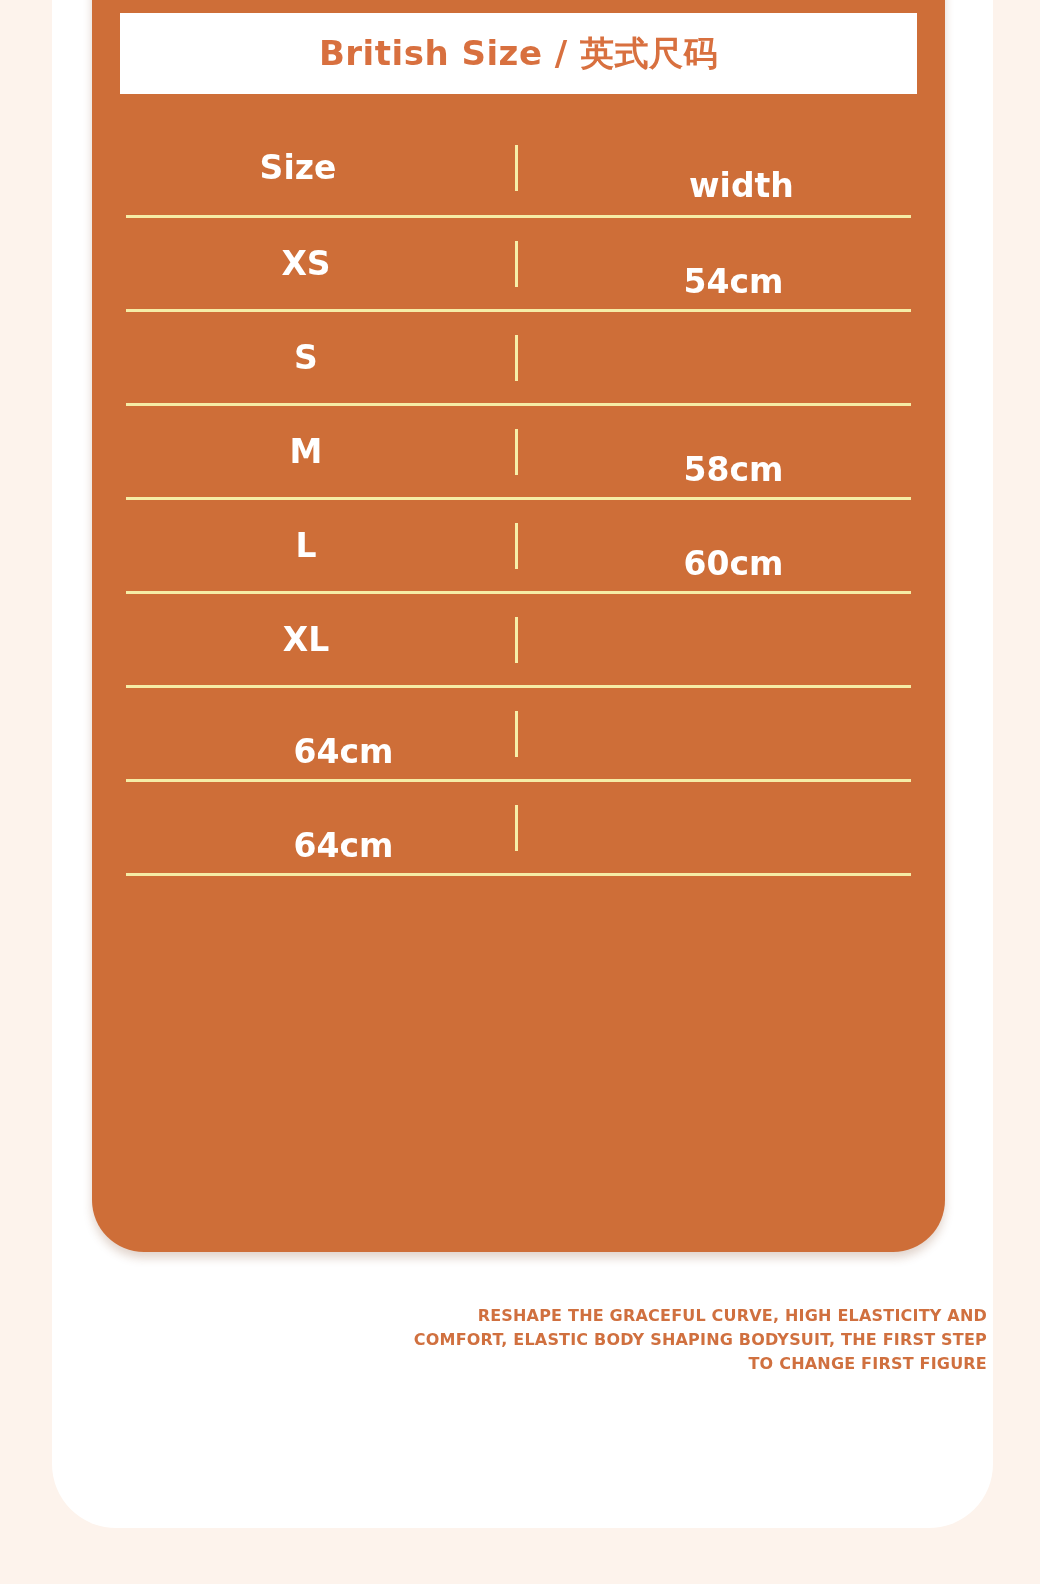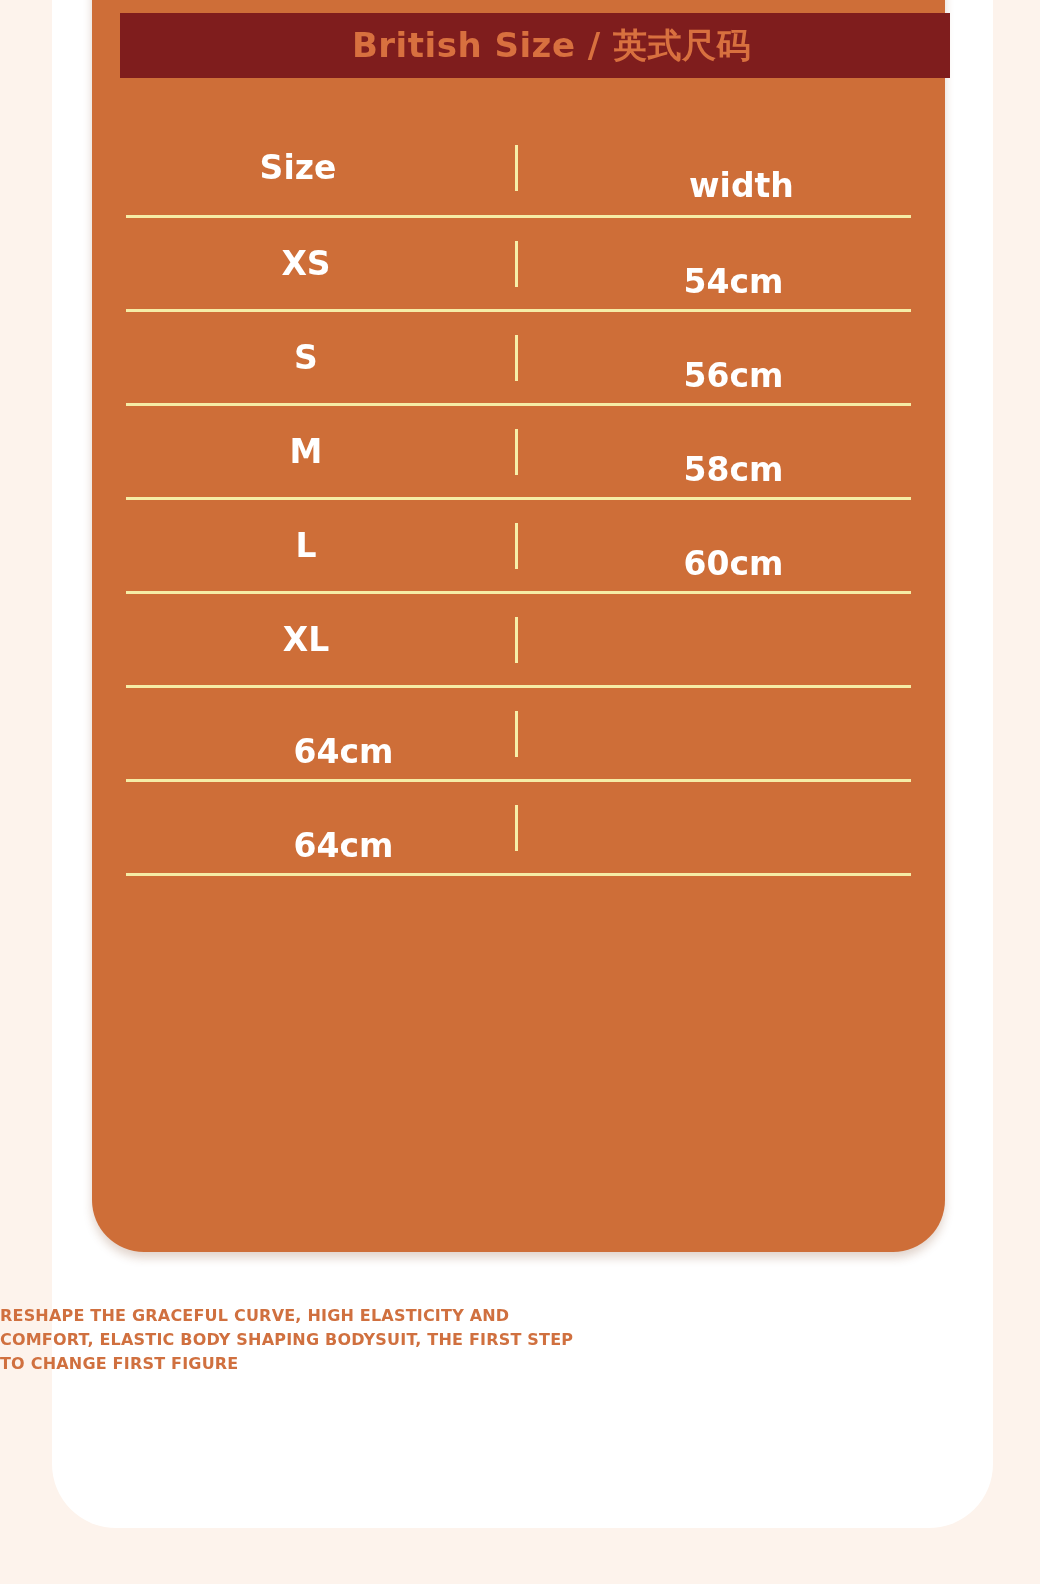--- a/index.html
+++ b/index.html
@@ -39,26 +39,25 @@
     border-bottom-right-radius: 52px;
     box-shadow: 0 6px 10px rgba(120, 60, 25, 0.22);
   }
 
   
   .title-band {
     position: absolute;
     left: 28px;
     top: 33px;
     width: 797px;
-    height: 65px;
-    background: #7f1d1d;
+    height: 81px;
+    background: #ffffff;
     display: flex;
     align-items: center;
     justify-content: center;
-    padding-left: 33px;
   }
   .title-text {
     color: #D8703F;
     font-size: 34px;
     font-weight: bold;
     letter-spacing: 0.5px;
     white-space: nowrap;
   }
 
   
@@ -114,21 +113,21 @@
     background: #F5EDA6;
     width: 100%;
   }
 
   
   .footer-text {
     position: absolute;
     left: 0;
     top: 1304px;
     width: 987px;
-    text-align: left;
+    text-align: right;
     color: #D0703F;
     font-size: 16px;
     font-weight: bold;
     line-height: 24px;
     letter-spacing: 0.2px;
   }
   .footer-text .fline {
     display: block;
   }
 </style>
@@ -155,21 +154,20 @@
     <div class="row">
       <div class="cell size-col">XS</div>
       <div class="v-divider"></div>
       <div class="cell width-col">54cm</div>
     </div>
     <div class="h-divider"></div>
 
     <div class="row">
       <div class="cell size-col">S</div>
       <div class="v-divider"></div>
-      <div class="cell width-col">56cm</div>
     </div>
     <div class="h-divider"></div>
 
     <div class="row">
       <div class="cell size-col">M</div>
       <div class="v-divider"></div>
       <div class="cell width-col">58cm</div>
     </div>
     <div class="h-divider"></div>
 

